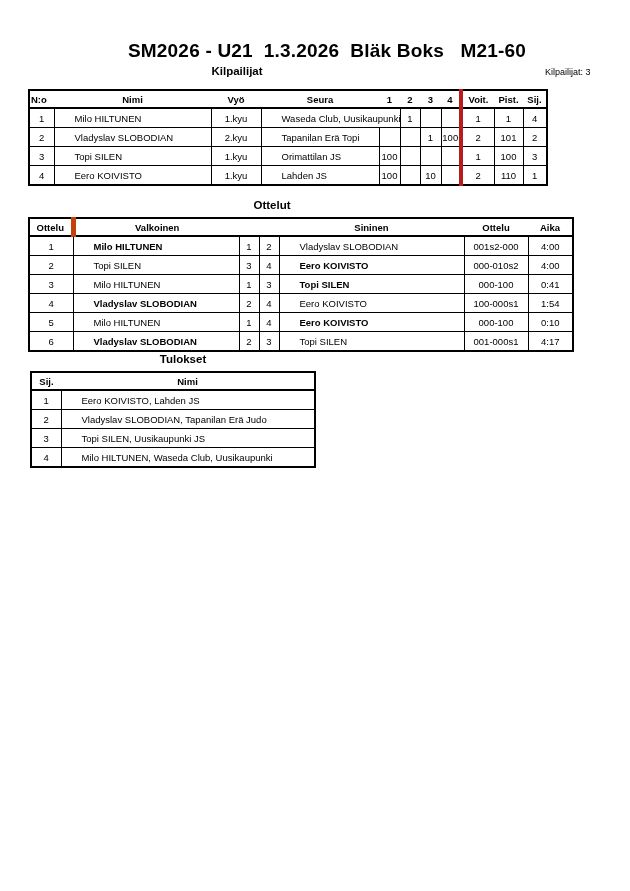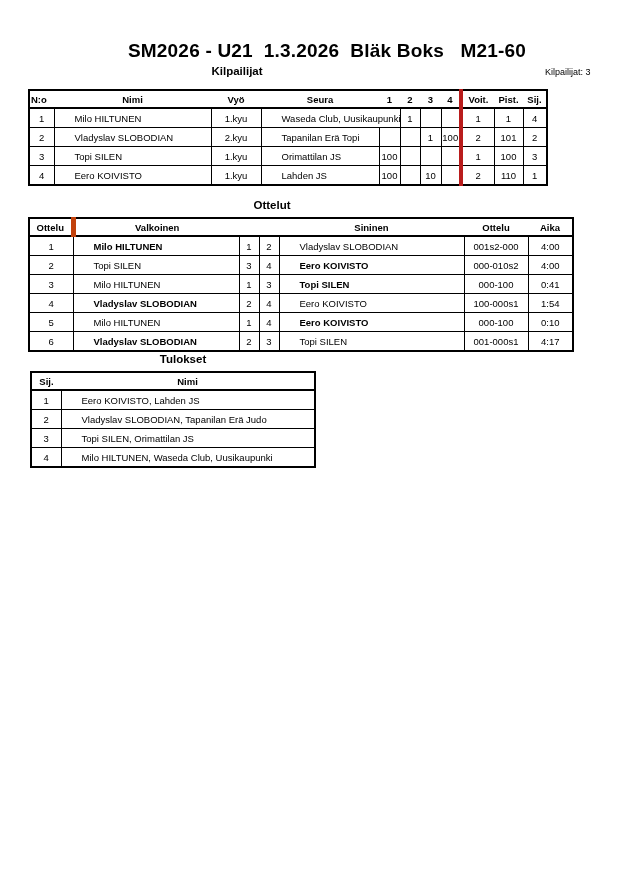--- a/index.html
+++ b/index.html
@@ -250,21 +250,21 @@
       <tr>
         <td>1</td>
         <td class="left">Eero KOIVISTO, Lahden JS</td>
       </tr>
       <tr>
         <td>2</td>
         <td class="left">Vladyslav SLOBODIAN, Tapanilan Erä Judo</td>
       </tr>
       <tr>
         <td>3</td>
-        <td class="left">Topi SILEN, Orimattilan JS</td>
+        <td class="left">Topi SILEN, Uusikaupunki JS</td>
       </tr>
       <tr>
         <td>4</td>
         <td class="left">Milo HILTUNEN, Waseda Club, Uusikaupunki</td>
       </tr>
     </tbody>
   </table>
 
 </div>
 

